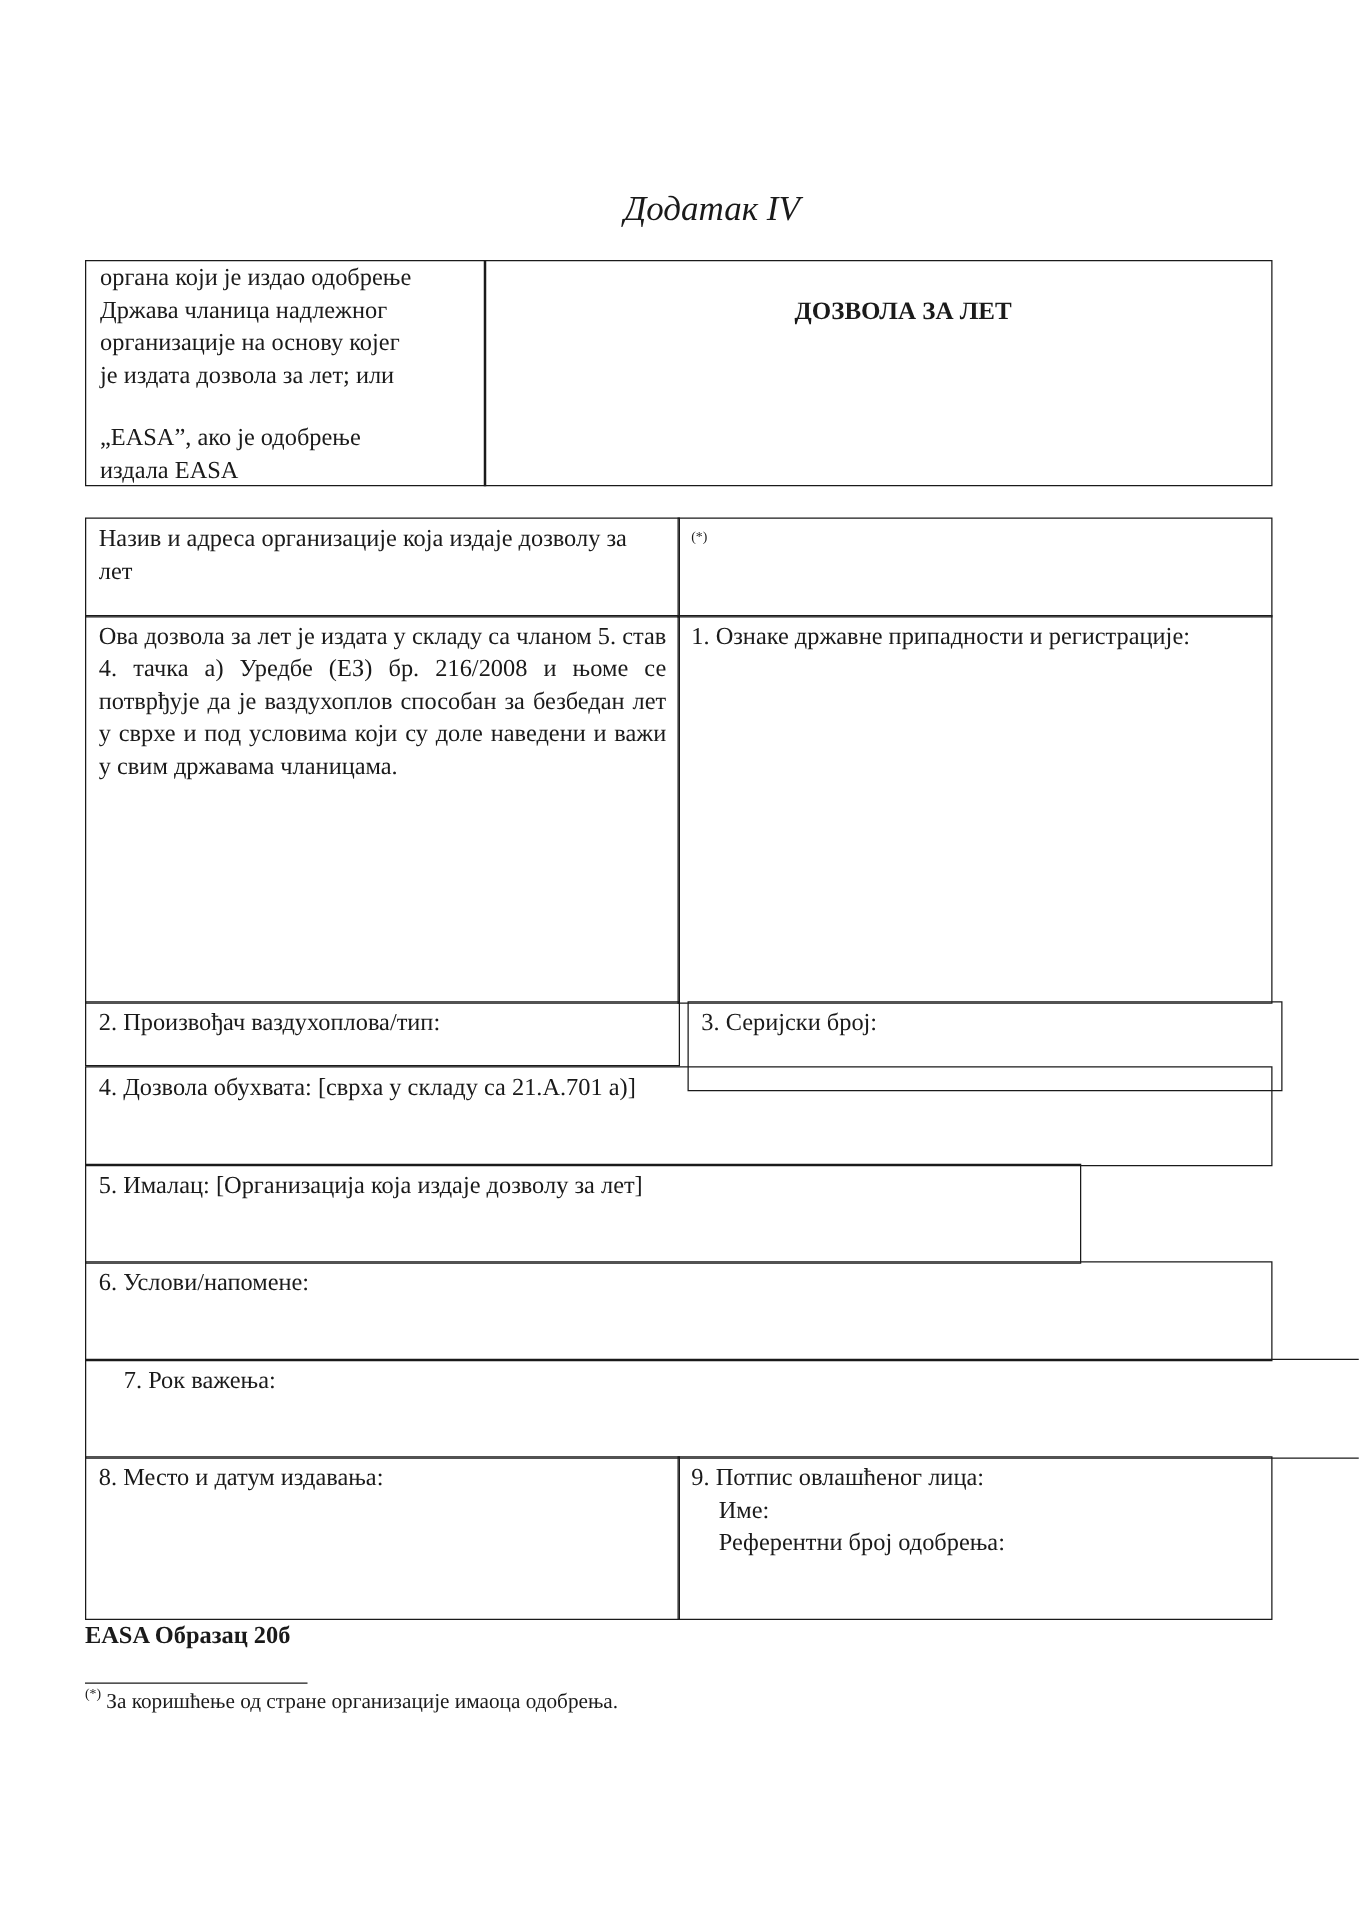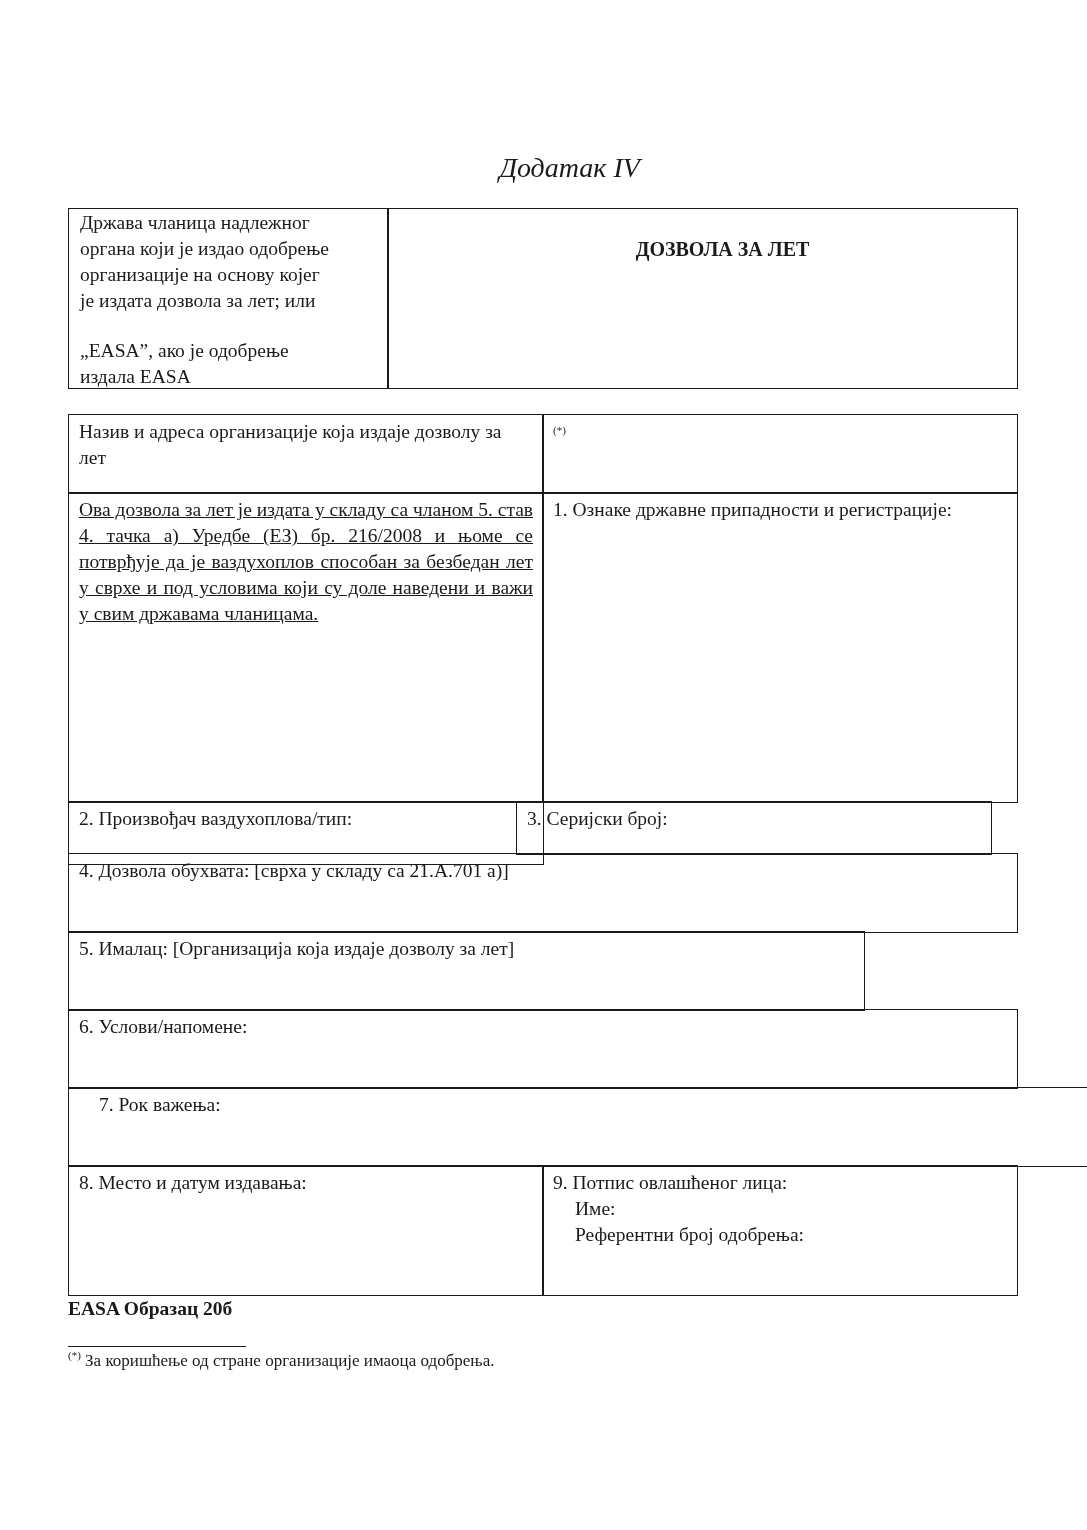--- a/index.html
+++ b/index.html
@@ -11,35 +11,35 @@
     line-height: 26px;
   }
   .abs { position: absolute; box-sizing: border-box; }
   .title {
     left: 0; width: 1087px; top: 153px; text-align: center;
     font-style: italic; font-size: 28px; line-height: 30px;
     padding-left: 52px;
   }
   .box { border: 1.5px solid #1a1a1a; }
   .cell { border: 1.5px solid #1a1a1a; padding: 4px 10px; }
-  .justify { text-align: justify; text-decoration: underline; }
+  .justify { text-align: justify; }
   .bold { font-weight: bold; }
   .ital { }
   .footnote { font-size: 17px; }
 </style>
 </head>
 <body>
 
 <div class="abs title">Додатак IV</div>
 
 <div class="abs box" style="left:68px; top:208px; width:950px; height:181px;"></div>
 <div class="abs" style="left:387px; top:208px; width:1.5px; height:181px; background:#1a1a1a;"></div>
 <div class="abs" style="left:80px; top:210px; width:305px;">
+  <div>органа који је издао одобрење</div>
   <div>Држава чланица надлежног</div>
-  <div>органа који је издао одобрење</div>
   <div>организације на основу којег</div>
   <div>је издата дозвола за лет; или</div>
   <div style="height:24px;"></div>
   <div>
     <span class="ital">„EASA”</span><span>, ако је одобрење</span>
   </div>
   <div>
     <span>издала </span><span class="ital">EASA</span>
   </div>
 </div>
@@ -53,24 +53,24 @@
 </div>
 
 <div class="abs cell justify" style="left:68px; top:492px; width:476px; height:311px;">
   <div>Ова дозвола за лет је издата у складу са чланом 5. став 4. тачка а) Уредбе (ЕЗ) бр. 216/2008 и њоме се потврђује да је ваздухоплов способан за безбедан лет у сврхе и под условима који су доле наведени и важи у свим државама чланицама.</div>
   <div style="height:26px;"></div>
 </div>
 <div class="abs cell" style="left:542px; top:492px; width:476px; height:311px;">
   <span>1. Ознаке државне припадности и регистрације:</span>
 </div>
 
-<div class="abs cell" style="left:68px; top:801px; width:476px; height:64px;">
+<div class="abs cell" style="left:68px; top:801px; width:476px; height:52px;">
   <span>2. Произвођач ваздухоплова/тип:</span>
 </div>
-<div class="abs cell" style="left:516px; top:801px; width:476px; height:54px;">
+<div class="abs cell" style="left:550px; top:801px; width:476px; height:72px;">
   <span>3. Серијски број:</span>
 </div>
 
 <div class="abs cell" style="left:68px; top:853px; width:950px; height:80px;">
   <span>4. Дозвола обухвата: [сврха у складу са 21.А.701 а)]</span>
 </div>
 <div class="abs cell" style="left:68px; top:931px; width:797px; height:80px;">
   <span>5. Ималац: [Организација која издаје дозволу за лет]</span>
 </div>
 <div class="abs cell" style="left:68px; top:1009px; width:950px; height:80px;">

